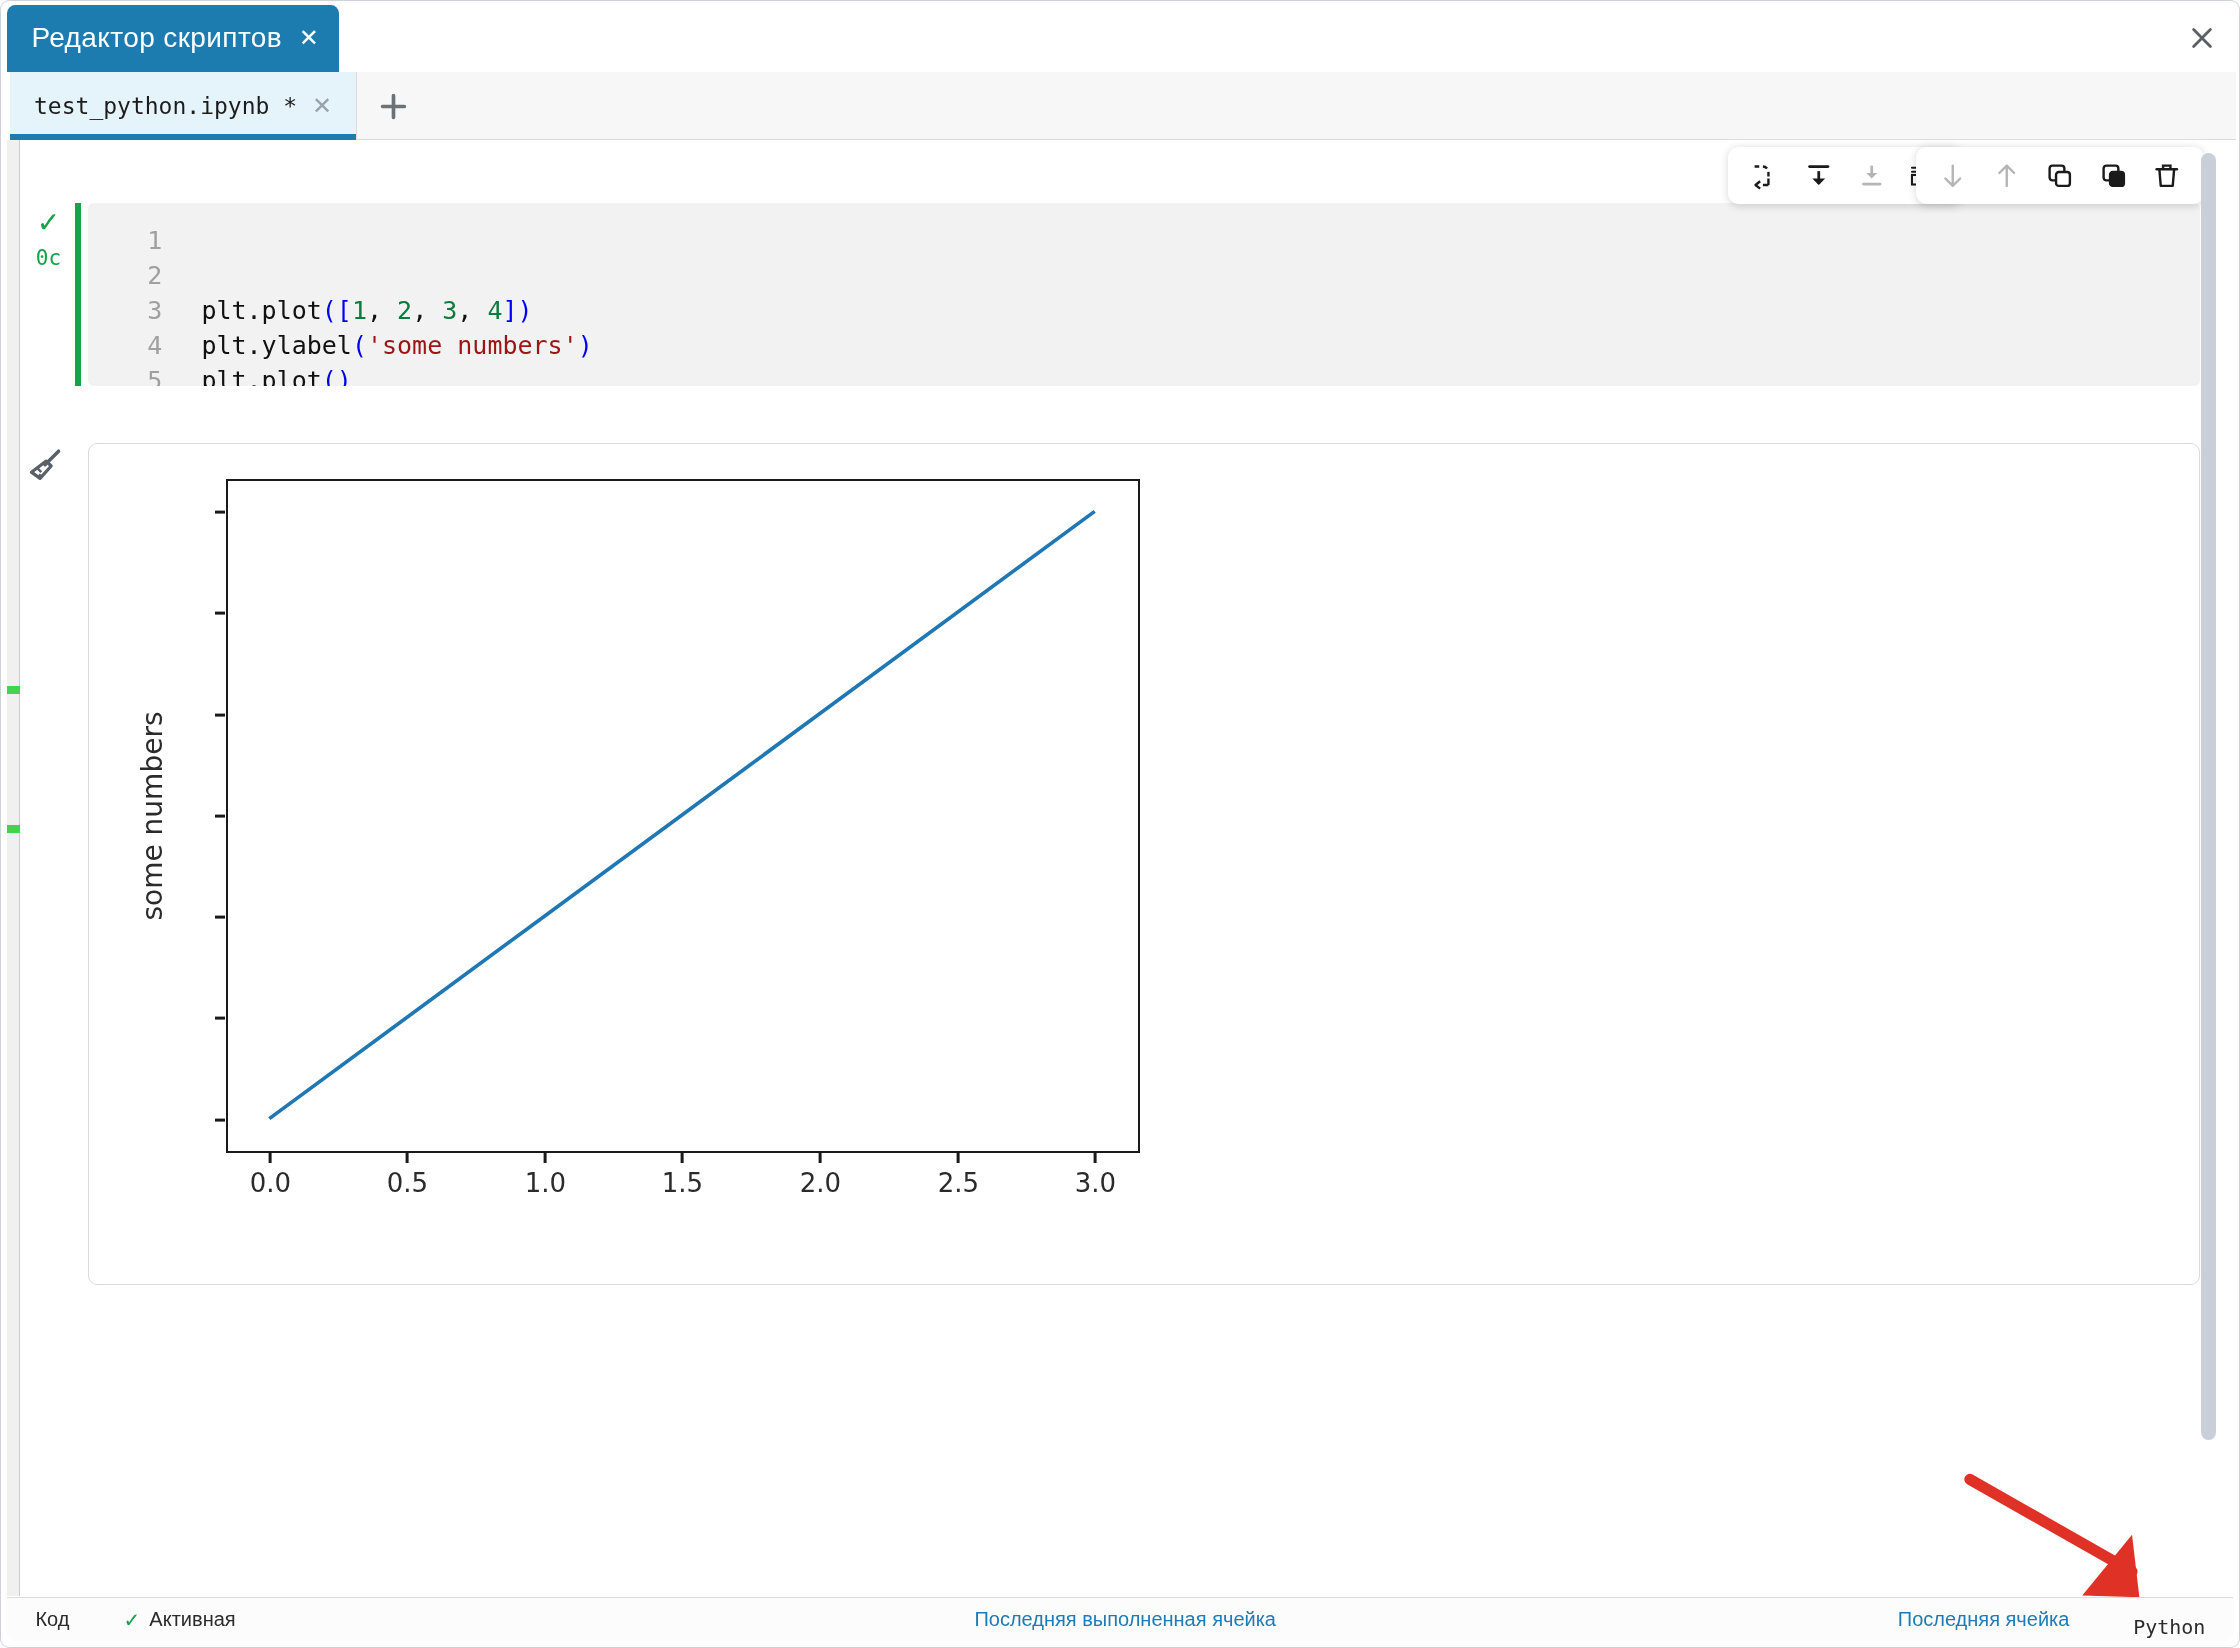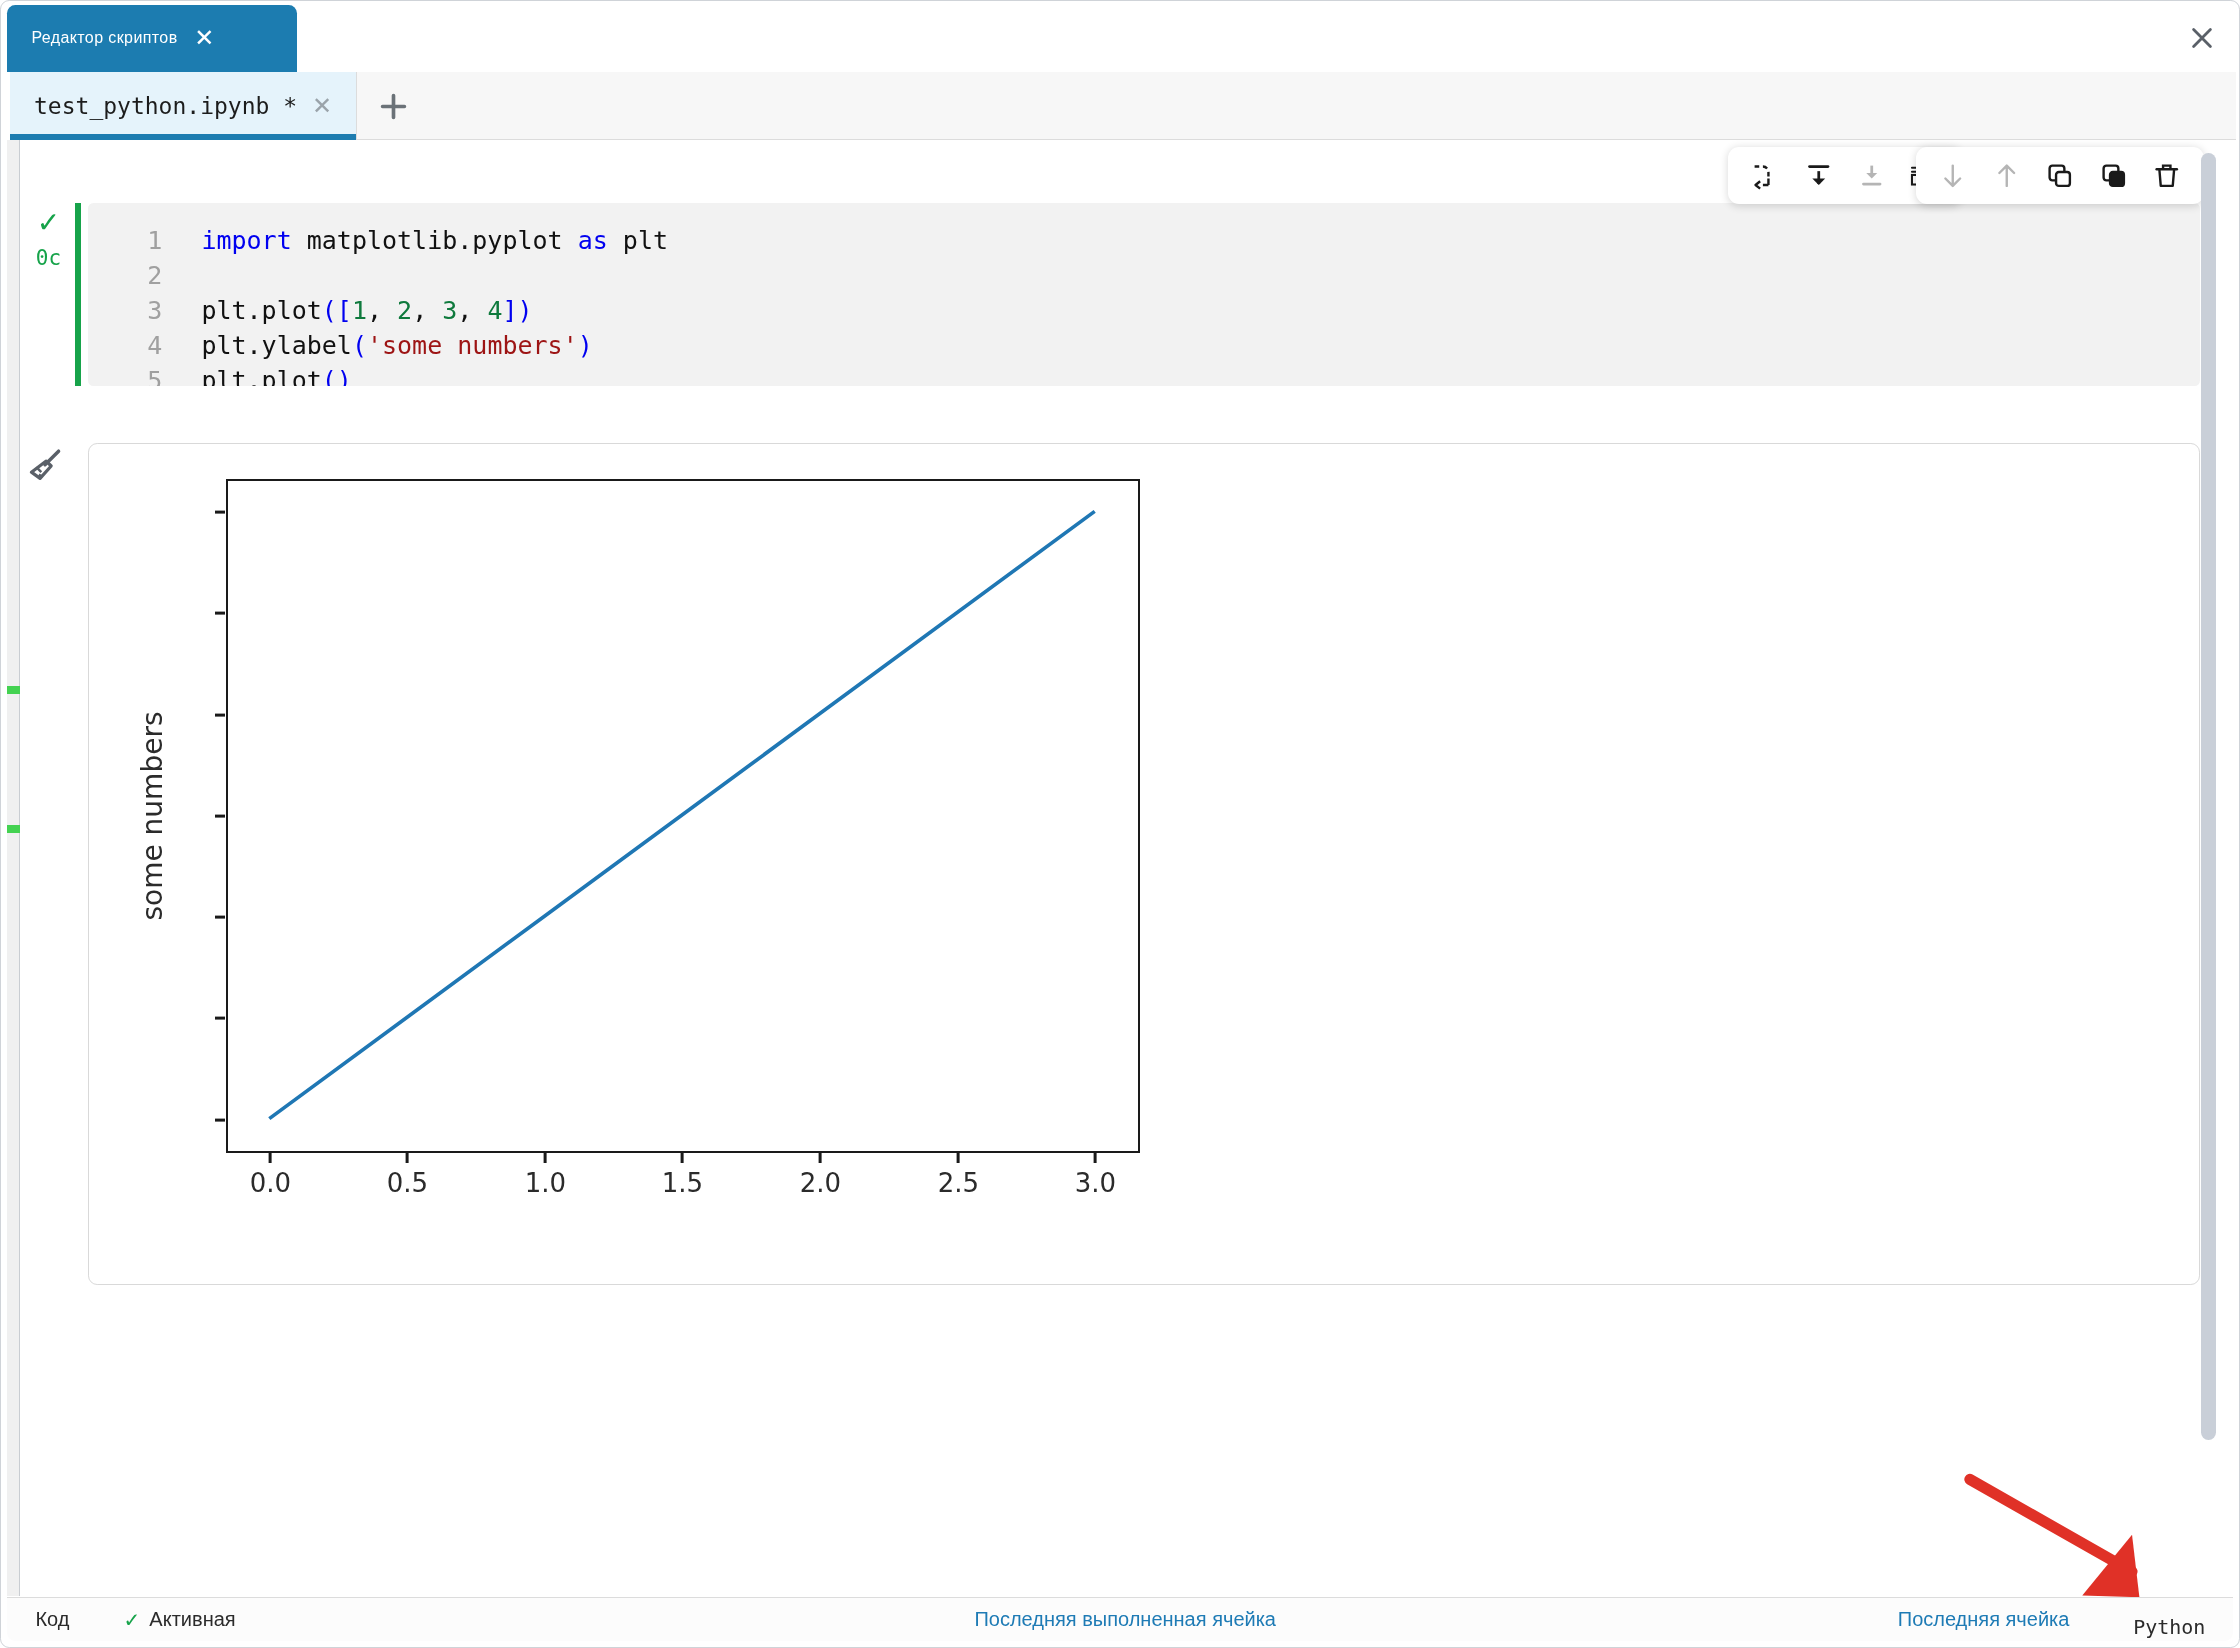--- a/index.html
+++ b/index.html
@@ -26,21 +26,21 @@
     position: absolute; left: 7.4px; top: 4.6px;
     height: 67px; min-width: 290px;
     background: #1c7cb0;
     border-radius: 8.3px 8.3px 0 0;
     display: flex; align-items: center;
     padding: 0 20px 0 24px;
     gap: 16.6px;
     cursor: default;
   }
   #editor-tab .t-label {
-    color: #ffffff; font-size: 16px; letter-spacing: 0.4px;
+    color: #ffffff; font-size: 28px; letter-spacing: 0.4px;
     white-space: nowrap;
   }
   #editor-tab .t-close {
     color: #ffffff; font-size: 24px; line-height: 1;
     font-weight: 400;
   }
   #win-close {
     position: absolute; right: 20px; top: 18.5px;
     width: 39px; height: 39px;
     display: flex; align-items: center; justify-content: center;
@@ -339,21 +339,21 @@
         <path d="M28 5 L17 16" stroke="#5a6068" stroke-width="2.8" stroke-linecap="round"></path>
         <path d="M18 13 L22 17 L13 27 L6 22 Z" fill="none" stroke="#5a6068" stroke-width="2.6" stroke-linejoin="round"></path>
         <path d="M10 18 L14 22 M12 24 L15 26" stroke="#5a6068" stroke-width="2"></path>
       </svg>
     </div>
 
     <div id="cell-bar"></div>
 
     <div id="code-cell">
       <div id="code-lines">
-          <div class="codeline"><span class="ln">1</span><span><span class="tok-kw">import</span><span class="tok-txt"> matplotlib.pyplot </span><span class="tok-kw">as</span><span class="tok-txt"> plt</span></span></div>
+          <div class="codeline"><span class="ln">1</span></div>
           <div class="codeline"><span class="ln">2</span><span></span></div>
           <div class="codeline"><span class="ln">3</span><span><span class="tok-txt">plt.plot</span><span class="tok-pun">([</span><span class="tok-num">1</span><span class="tok-txt">, </span><span class="tok-num">2</span><span class="tok-txt">, </span><span class="tok-num">3</span><span class="tok-txt">, </span><span class="tok-num">4</span><span class="tok-pun">])</span></span></div>
           <div class="codeline"><span class="ln">4</span><span><span class="tok-txt">plt.ylabel</span><span class="tok-pun">(</span><span class="tok-str">'some numbers'</span><span class="tok-pun">)</span></span></div>
           <div class="codeline"><span class="ln">5</span><span><span class="tok-txt">plt.plot</span><span class="tok-pun">()</span></span></div>
         </div>
     </div>
 
     <div class="floatbar" id="fbar-left">
       <div class="fbtn">
         <svg width="29.5" height="29.5" viewBox="0 0 32 32">

